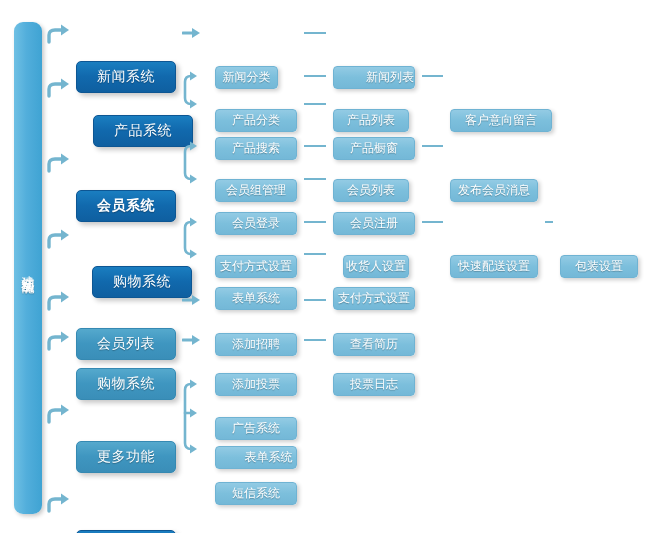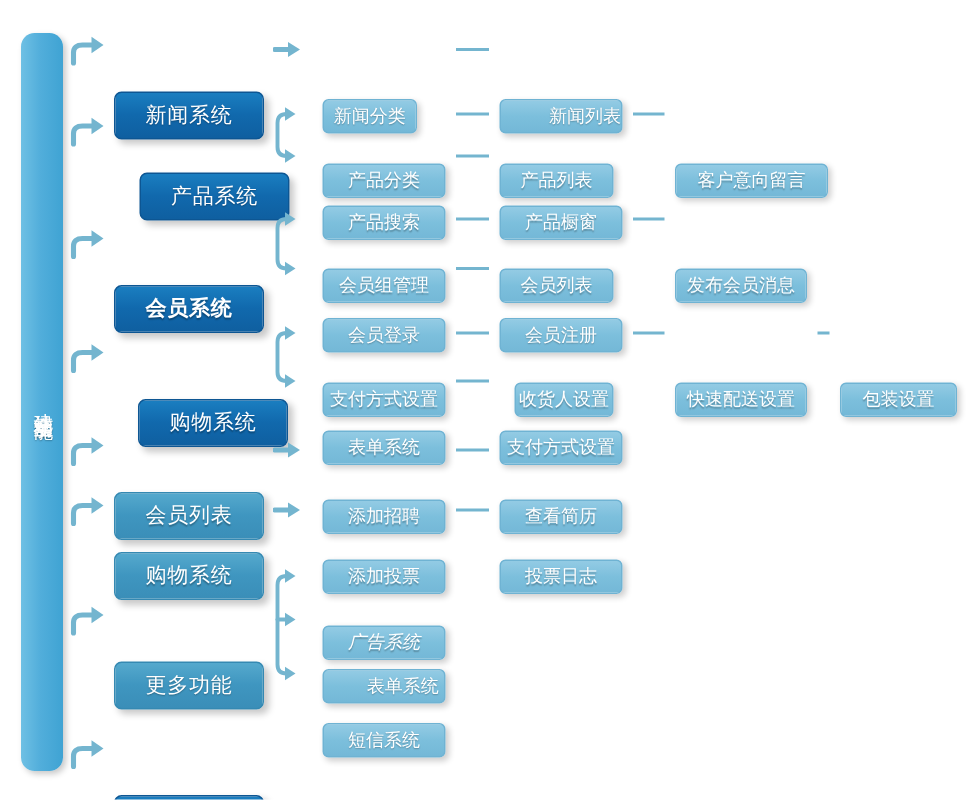--- a/index.html
+++ b/index.html
@@ -184,21 +184,21 @@
         <path d="M17 5.5 L25 11 L17 16.5 Z" fill="#74b5cf"></path>
       </svg>
       <div class="box box-l1 tone-mid" style="left: 76px; top: 397px;">更多功能</div>
       <svg width="22" height="81" viewBox="0 0 22 81" style="position: absolute; left: 182px; top: 376px;">
         <path d="M9 8 Q3 8 3 14 L3 67 Q3 73 9 73" fill="none" stroke="#74b5cf" stroke-width="2.6" stroke-linecap="round"></path>
         <path d="M8 3.5 L15 8 L8 12.5 Z" fill="#74b5cf"></path>
         <path d="M3 37 L9 37" fill="none" stroke="#74b5cf" stroke-width="2.6" stroke-linecap="round"></path>
         <path d="M8 32.5 L15 37 L8 41.5 Z" fill="#74b5cf"></path>
         <path d="M8 68.5 L15 73 L8 77.5 Z" fill="#74b5cf"></path>
       </svg>
-      <div class="box box-sub" style="left: 215px; top: 372.5px; width: 82px; font-style: italic;">广告系统</div>
+      <div class="box box-sub" style="left: 215px; top: 372.5px; width: 82px;">广告系统</div>
       <div class="box box-sub" style="left: 215px; top: 401.5px; width: 82px; padding-left: 25px;">表单系统</div>
       <div class="box box-sub" style="left: 215px; top: 437.5px; width: 82px;">短信系统</div>
       <svg width="28" height="28" viewBox="0 0 28 28" style="position: absolute; left: 44px; top: 488px;">
         <path d="M5 23 L5 16 Q5 11 11 11 L18 11" fill="none" stroke="#74b5cf" stroke-width="3.4" stroke-linecap="round"></path>
         <path d="M17 5.5 L25 11 L17 16.5 Z" fill="#74b5cf"></path>
       </svg>
       <div class="box box-l1 tone-dark" style="left: 76px; top: 486px;">网站后台</div>
     </div>
 </div>
 

